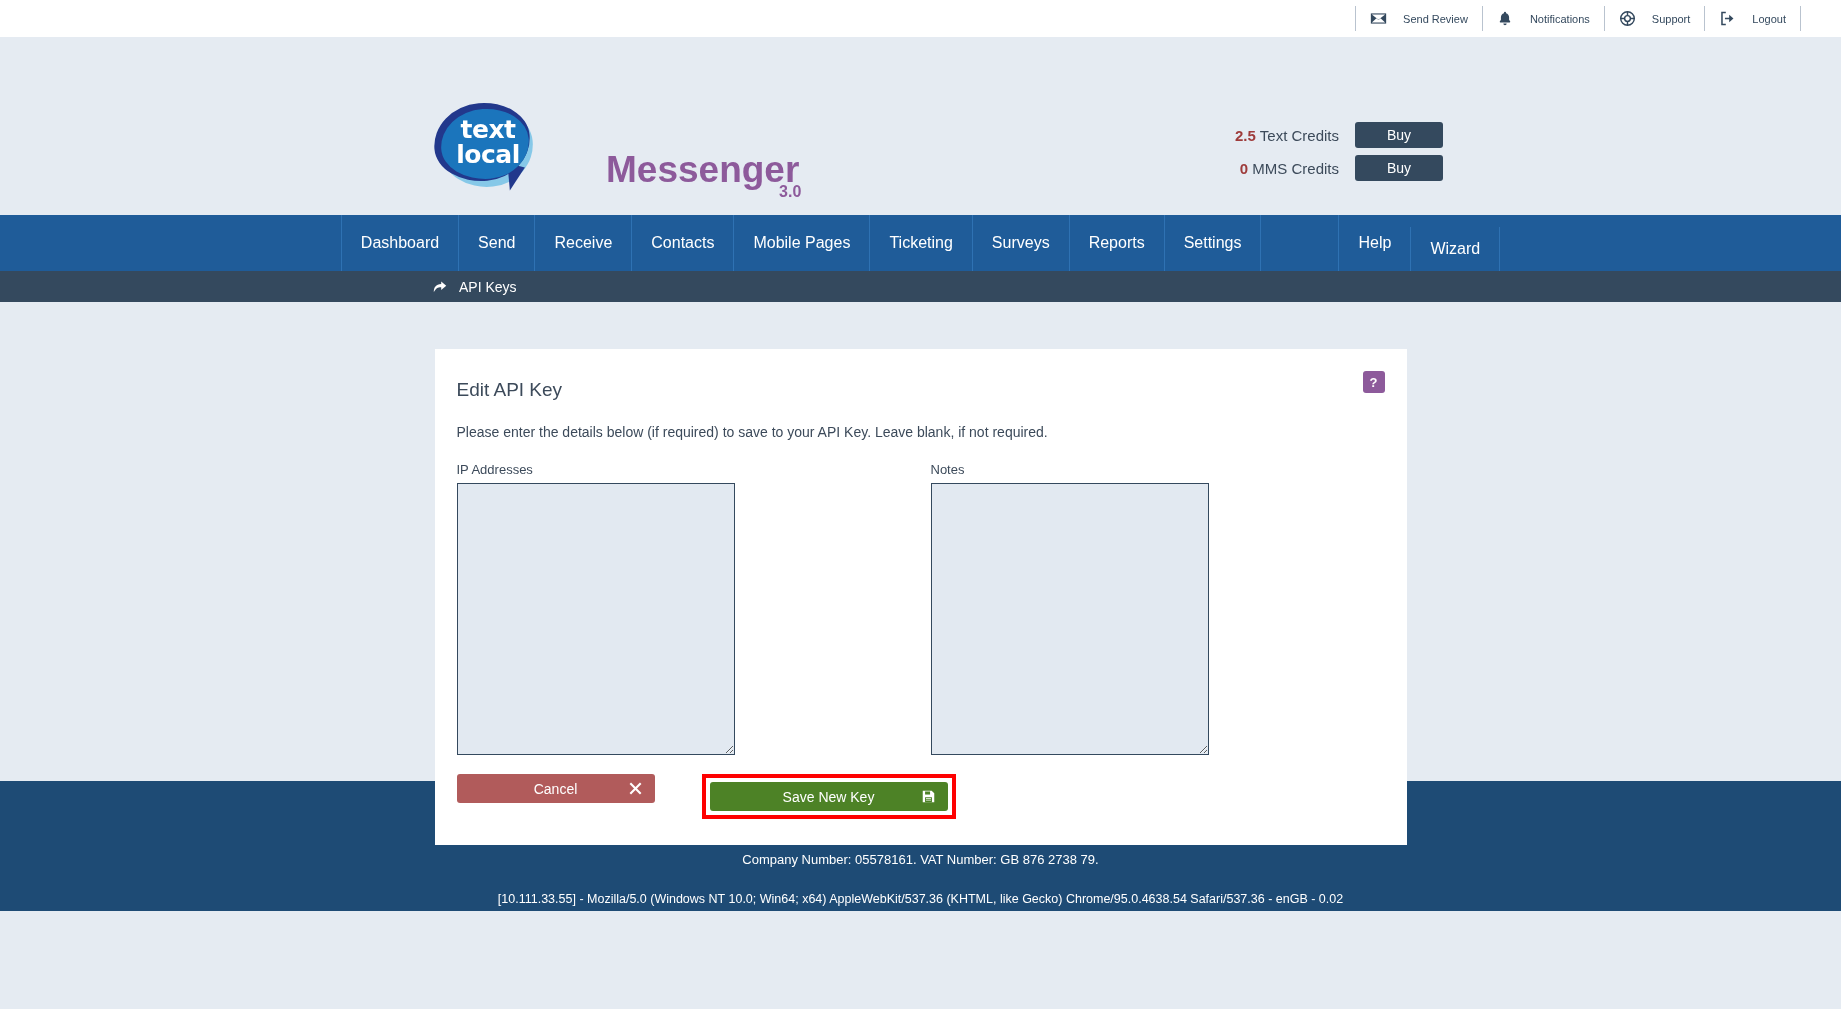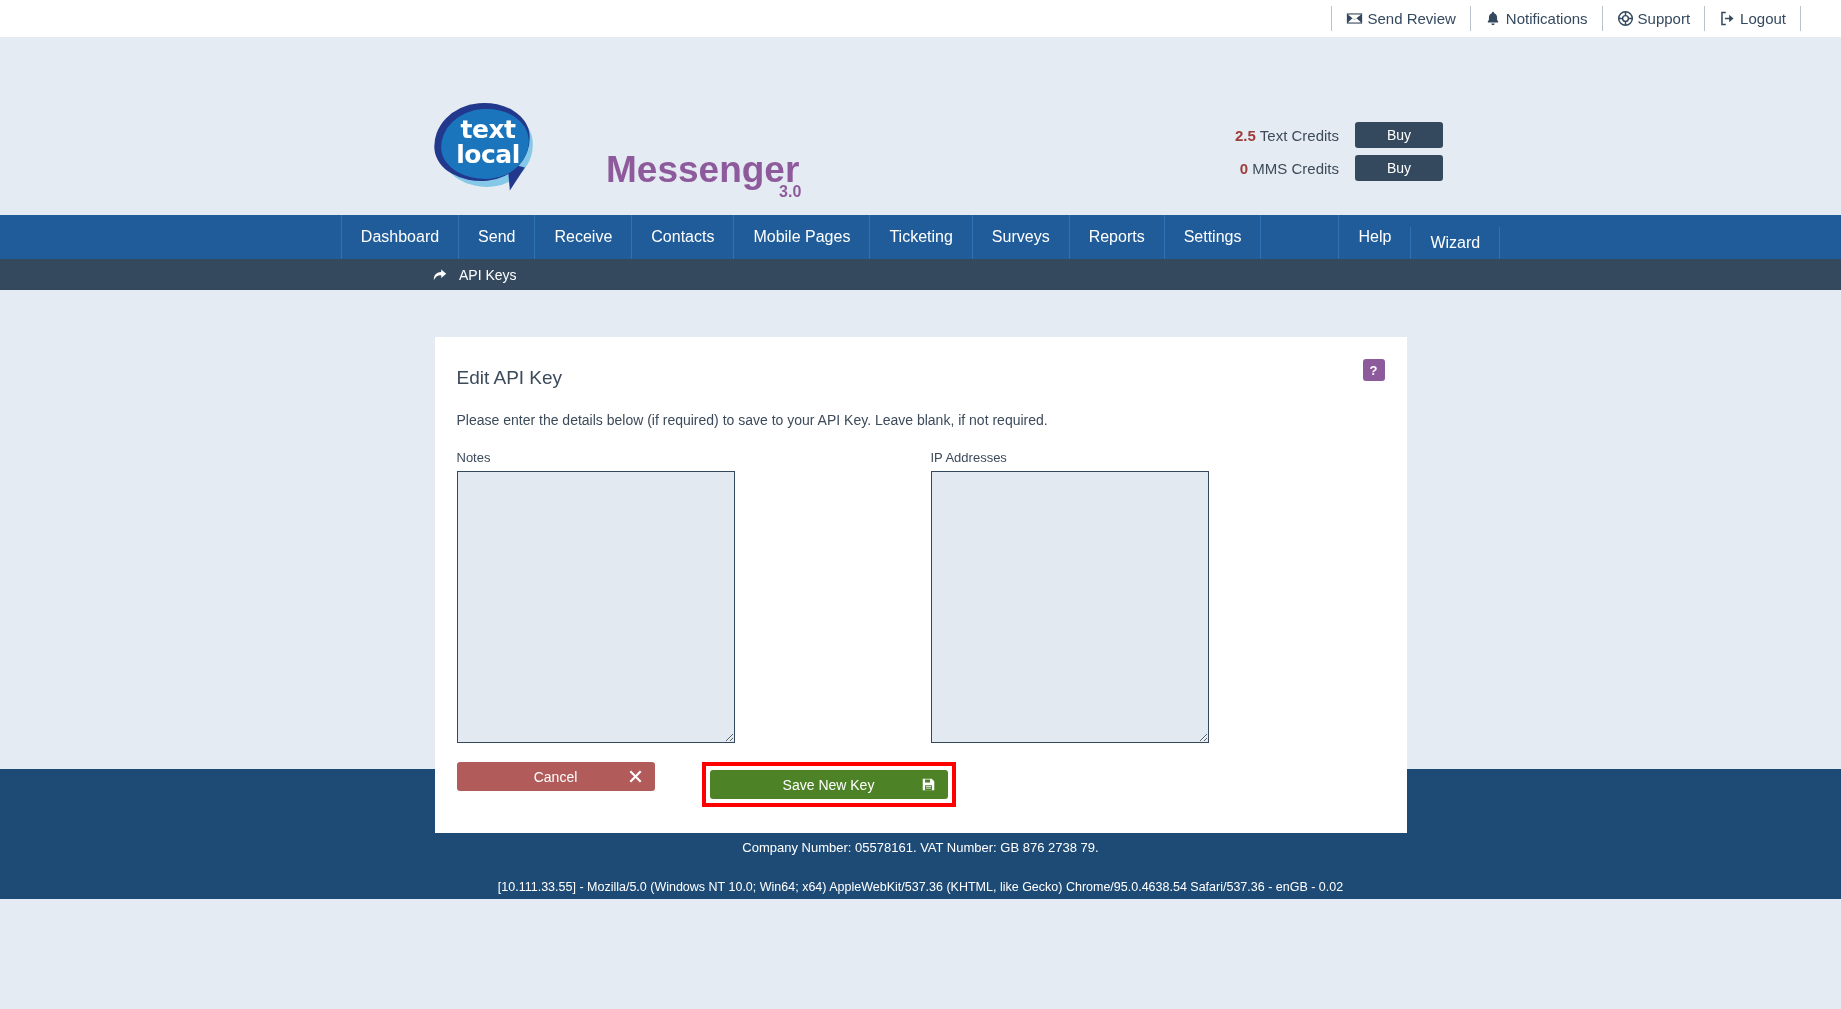--- a/index.html
+++ b/index.html
@@ -12,22 +12,22 @@
   }
 
   
   .topbar{
     height:37px; background:#ffffff; width:100%;
     display:flex; align-items:center; justify-content:flex-end;
     padding-right:40px;
   }
   .topbar-items{ display:flex; align-items:center; height:25px; }
   .tb-item{
-    display:flex; align-items:center; gap:4px;
-    color:#34495e; font-size:15px; padding:0 14px;
+    display:flex; align-items:center; gap:16px;
+    color:#34495e; font-size:11px; padding:0 14px;
     border-left:1px solid #b9c3cf; height:25px; cursor:pointer;
     white-space:nowrap;
   }
   .tb-item:last-child{ border-right:1px solid #b9c3cf; }
   .tb-ico{ display:inline-flex; align-items:center; justify-content:center; width:17px; height:17px; }
   .tb-ico svg{ display:block; }
 
   
   .masthead{
     height:178px; background:#e5ebf2; position:relative;
@@ -83,21 +83,21 @@
   .credit-label{ font-size:15px; color:#3c4a5a; white-space:nowrap; }
   .credit-num{ color:#9e3b3b; font-weight:bold; }
   .buy-btn{
     background:#34495e; color:#fff; border:none;
     width:88px; height:26px; border-radius:3px;
     font-size:14px; cursor:pointer; font-family:"Liberation Sans", sans-serif;
   }
 
   
   .mainnav{
-    height:44px; background:#1f5c99; display:flex; justify-content:center;
+    height:56px; background:#1f5c99; display:flex; justify-content:center;
   }
   .nav-inner{ display:flex; height:100%; }
   .nav-item{
     display:flex; align-items:center; padding:0 19px;
     color:#fff; font-size:16px; cursor:pointer;
     border-left:1px solid #2f72b3; white-space:nowrap;
   }
   .nav-item:last-child{ border-right:1px solid #2f72b3;margin-top:12px; }
   .nav-gap{ width:78px; border-left:1px solid #2f72b3; }
 
@@ -279,25 +279,25 @@
 <div class="content">
   <div class="card">
 
     <button class="help-btn">?</button>
 
     <div class="card-title">Edit API Key</div>
     <div class="card-desc">Please enter the details below (if required) to save to your API Key. Leave blank, if not required.</div>
 
     <div class="fields">
       <div class="field">
+        <label class="field-label">IP Addresses</label>
+        <textarea placeholder="" style=""></textarea>
+      </div>
+      <div class="field">
         <label class="field-label">Notes</label>
-        <textarea placeholder="" style=""></textarea>
-      </div>
-      <div class="field">
-        <label class="field-label">IP Addresses</label>
         <textarea placeholder="" style=""></textarea>
       </div>
     </div>
 
     <div class="actions">
       <button class="btn btn-cancel">
         <span>Cancel</span>
         <span class="btn-ico">
           <svg width="13" height="13" viewBox="0 0 14 14">
               <path fill="#fff" d="M2.2 0.6L7 5.4l4.8-4.8 1.6 1.6L8.6 7l4.8 4.8-1.6 1.6L7 8.6l-4.8 4.8-1.6-1.6L5.4 7 .6 2.2z"></path>

